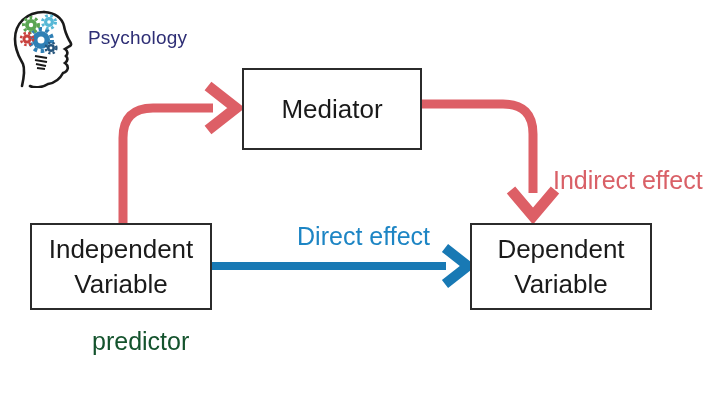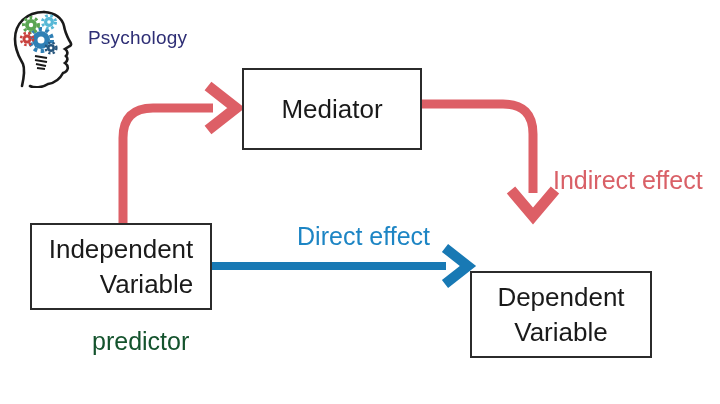--- a/index.html
+++ b/index.html
@@ -15,22 +15,22 @@
   .brand .psych{display:block;color:#2e2e75;font-size:19px;font-weight:400;letter-spacing:.2px;}
   
   svg.arrows{position:absolute;left:0;top:0;width:720px;height:404px;}
   
   .vbox{
     position:absolute;background:#ffffff;border:2px solid #2b2b2b;
     display:flex;align-items:center;justify-content:center;text-align:center;
     color:#1a1a1a;font-size:26px;line-height:35px;white-space:pre-line;
   }
   .box-mediator{left:242px;top:68px;width:176px;height:78px;}
-  .box-independent{left:30px;top:223px;width:178px;height:83px;text-align:right;}
-  .box-dependent{left:470px;top:223px;width:178px;height:83px;margin-top:48px;}
+  .box-independent{left:30px;top:223px;width:178px;height:83px;}
+  .box-dependent{left:470px;top:223px;width:178px;height:83px;}
   
   .lbl{position:absolute;font-size:25px;white-space:nowrap;}
   .lbl-direct{left:250px;top:222px;width:180px;text-align:right;color:#1d85c4;}
   .lbl-indirect{left:553px;top:122px;color:#d96067;margin-top:44px;}
   .lbl-predictor{left:92px;top:327px;color:#14532d;}
   .lbl-outcome{left:508px;top:329px;color:#e1cc92;}
 </style>
 </head>
 <body>
 

